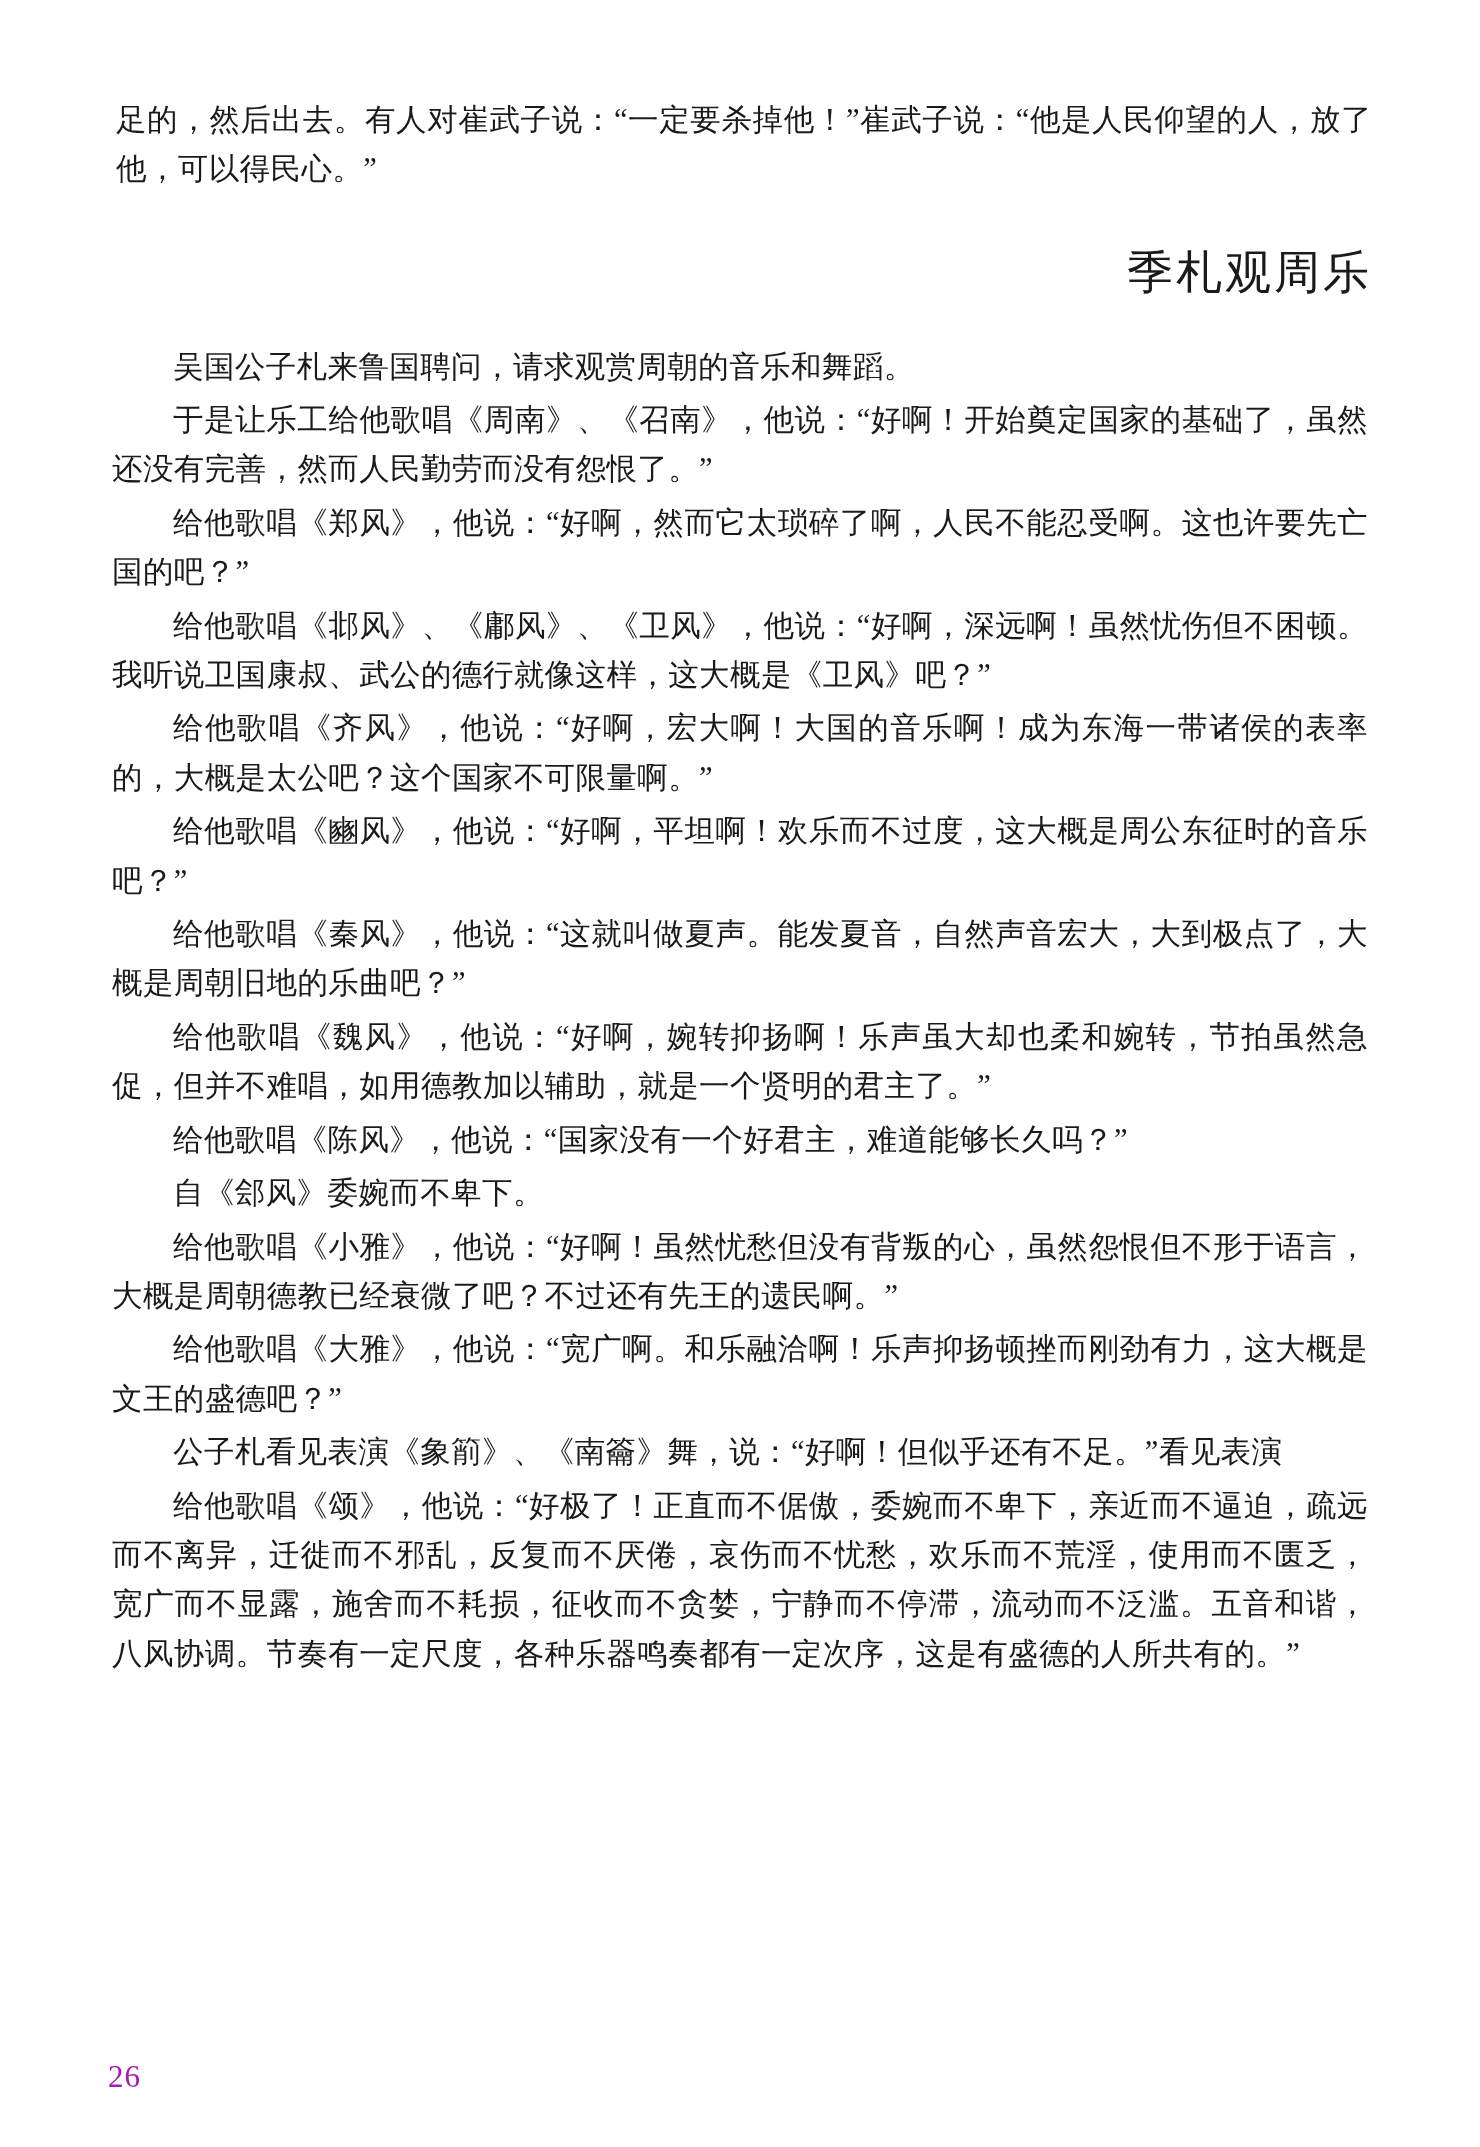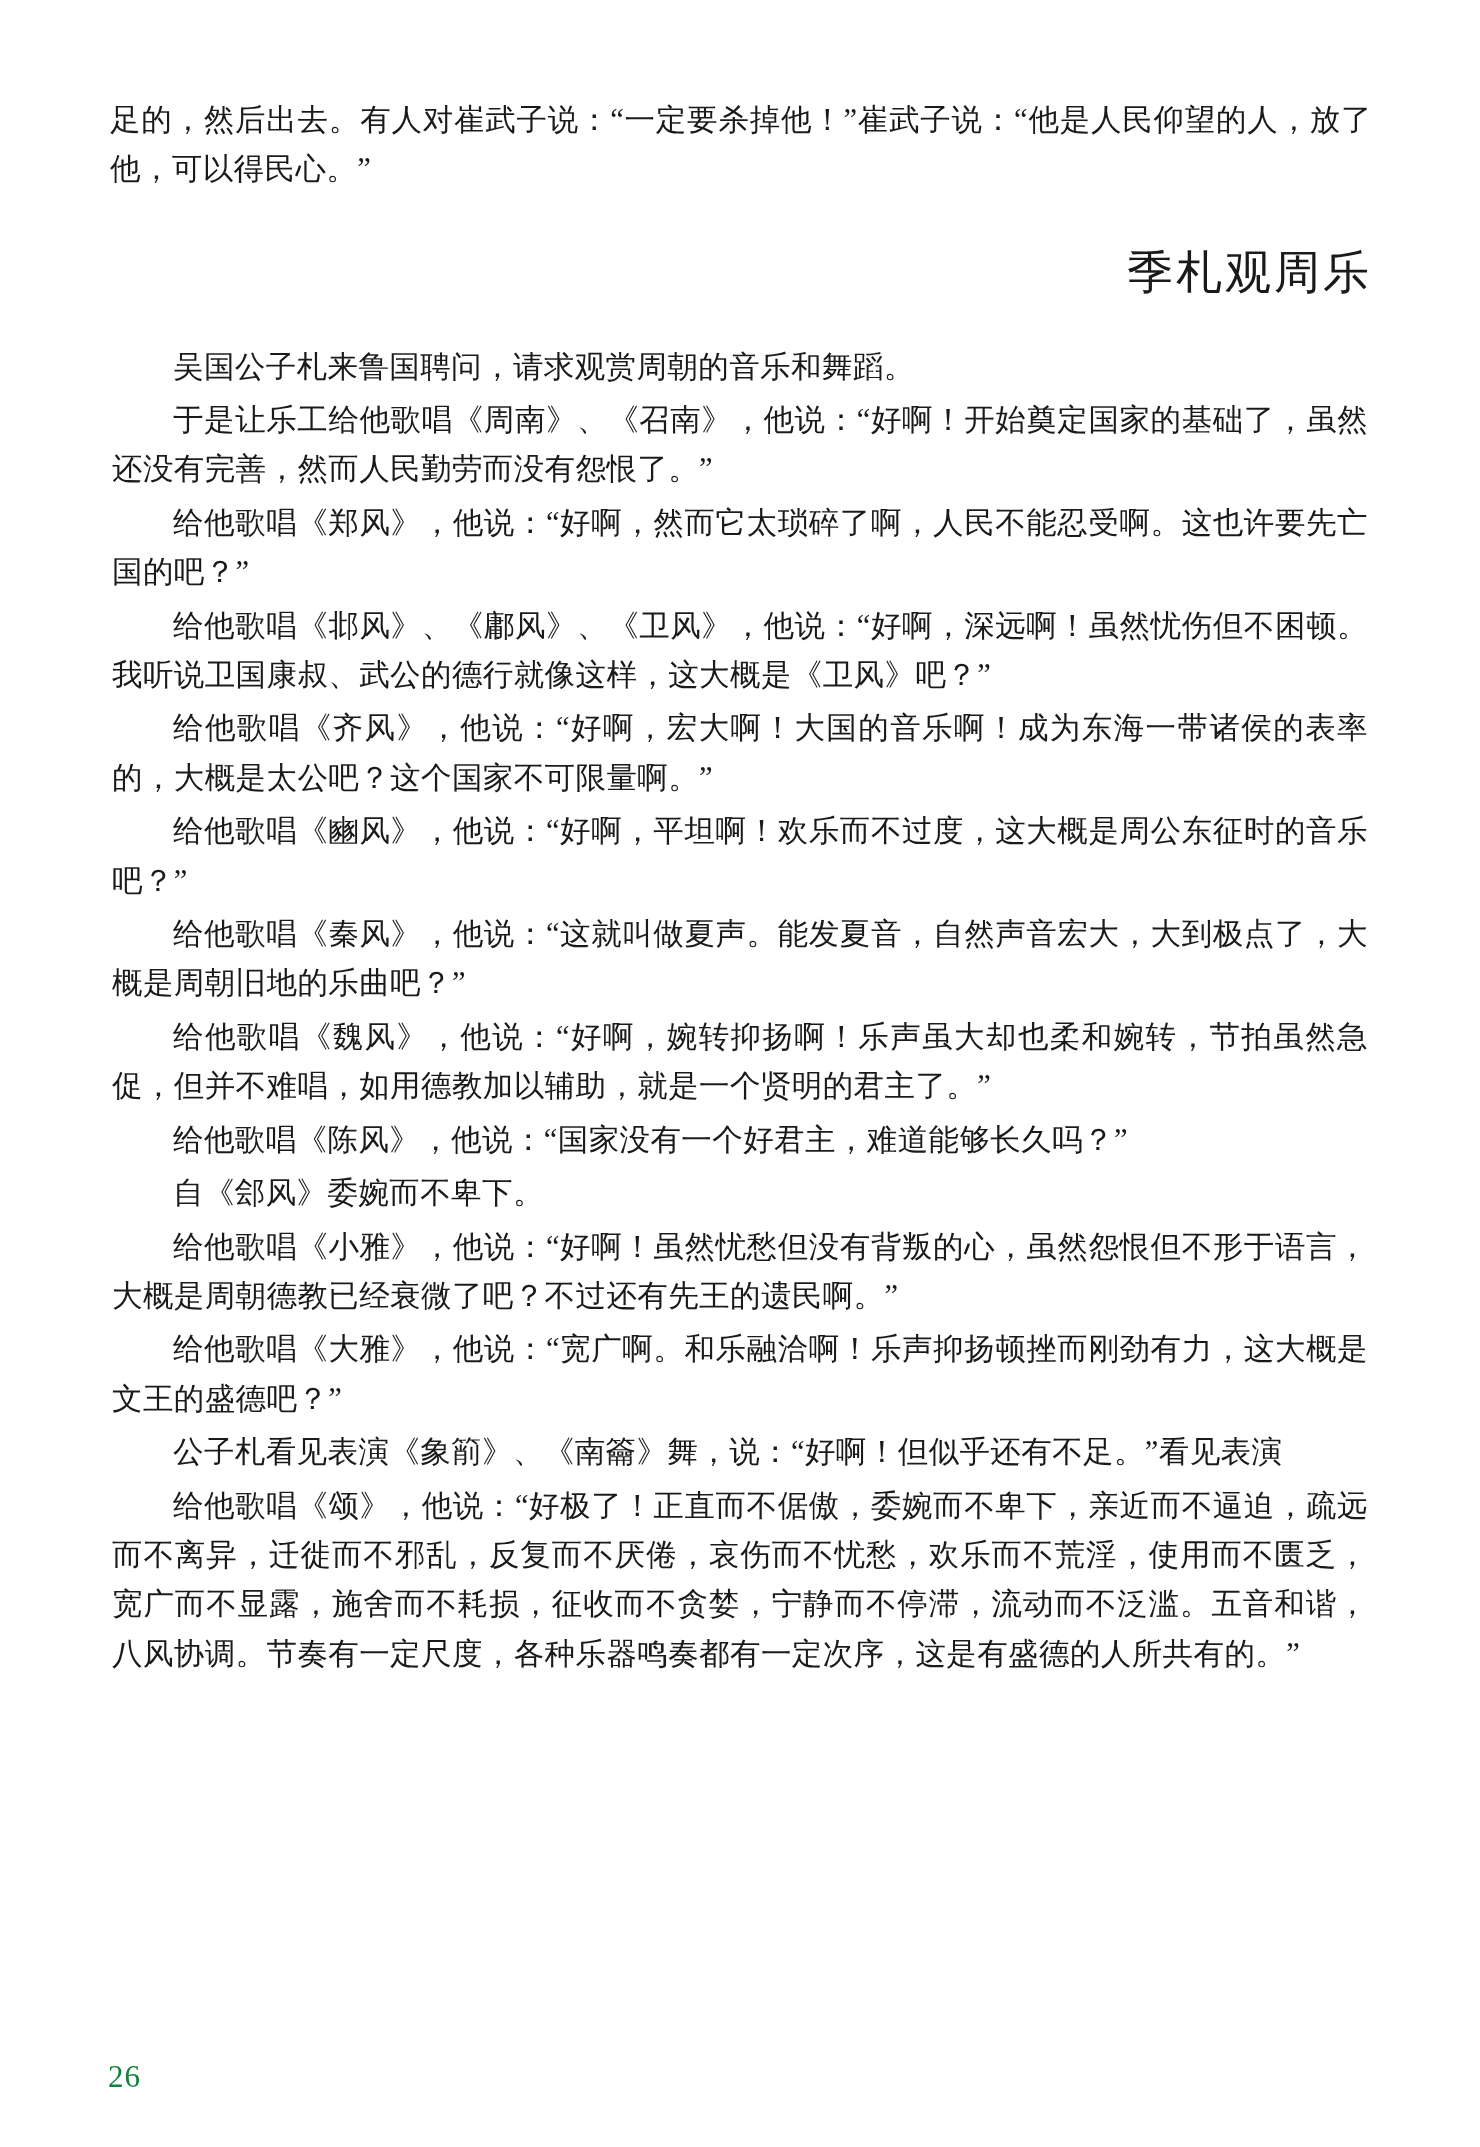--- a/index.html
+++ b/index.html
@@ -23,21 +23,21 @@
     height: 2147px;
     box-sizing: border-box;
     padding: 96px 108px 0 108px;
   }
   .continued-para {
     font-size: 30.5px;
     line-height: 1.62;
     text-align: justify;
     text-justify: inter-ideograph;
     letter-spacing: 0.4px;
-    margin: 0 0 6px 2px;
+    margin: 0 0 6px 8px;
   }
   .doc-title {
     font-size: 46px;
     line-height: 1.3;
     text-align: right;
     font-weight: 400;
     letter-spacing: 3px;
     margin: 48px 0 40px 0;
     font-family: "Liberation Serif", "DejaVu Serif", serif;
   }
@@ -49,21 +49,21 @@
     letter-spacing: 0.4px;
     margin: 4px;
     text-indent: 2em;
   }
   .page-number {
     position: absolute;
     left: 108px;
     bottom: 52px;
     font-size: 31px;
     letter-spacing: 1px;
-    color: #15803d;
+    color: #a21caf;
     font-family: "Liberation Serif", "DejaVu Serif", serif;
   }
 </style>
 </head>
 <body>
 
 <div class="page">
 
   <p class="continued-para">足的，然后出去。有人对崔武子说：“一定要杀掉他！”崔武子说：“他是人民仰望的人，放了他，可以得民心。”</p>
 

